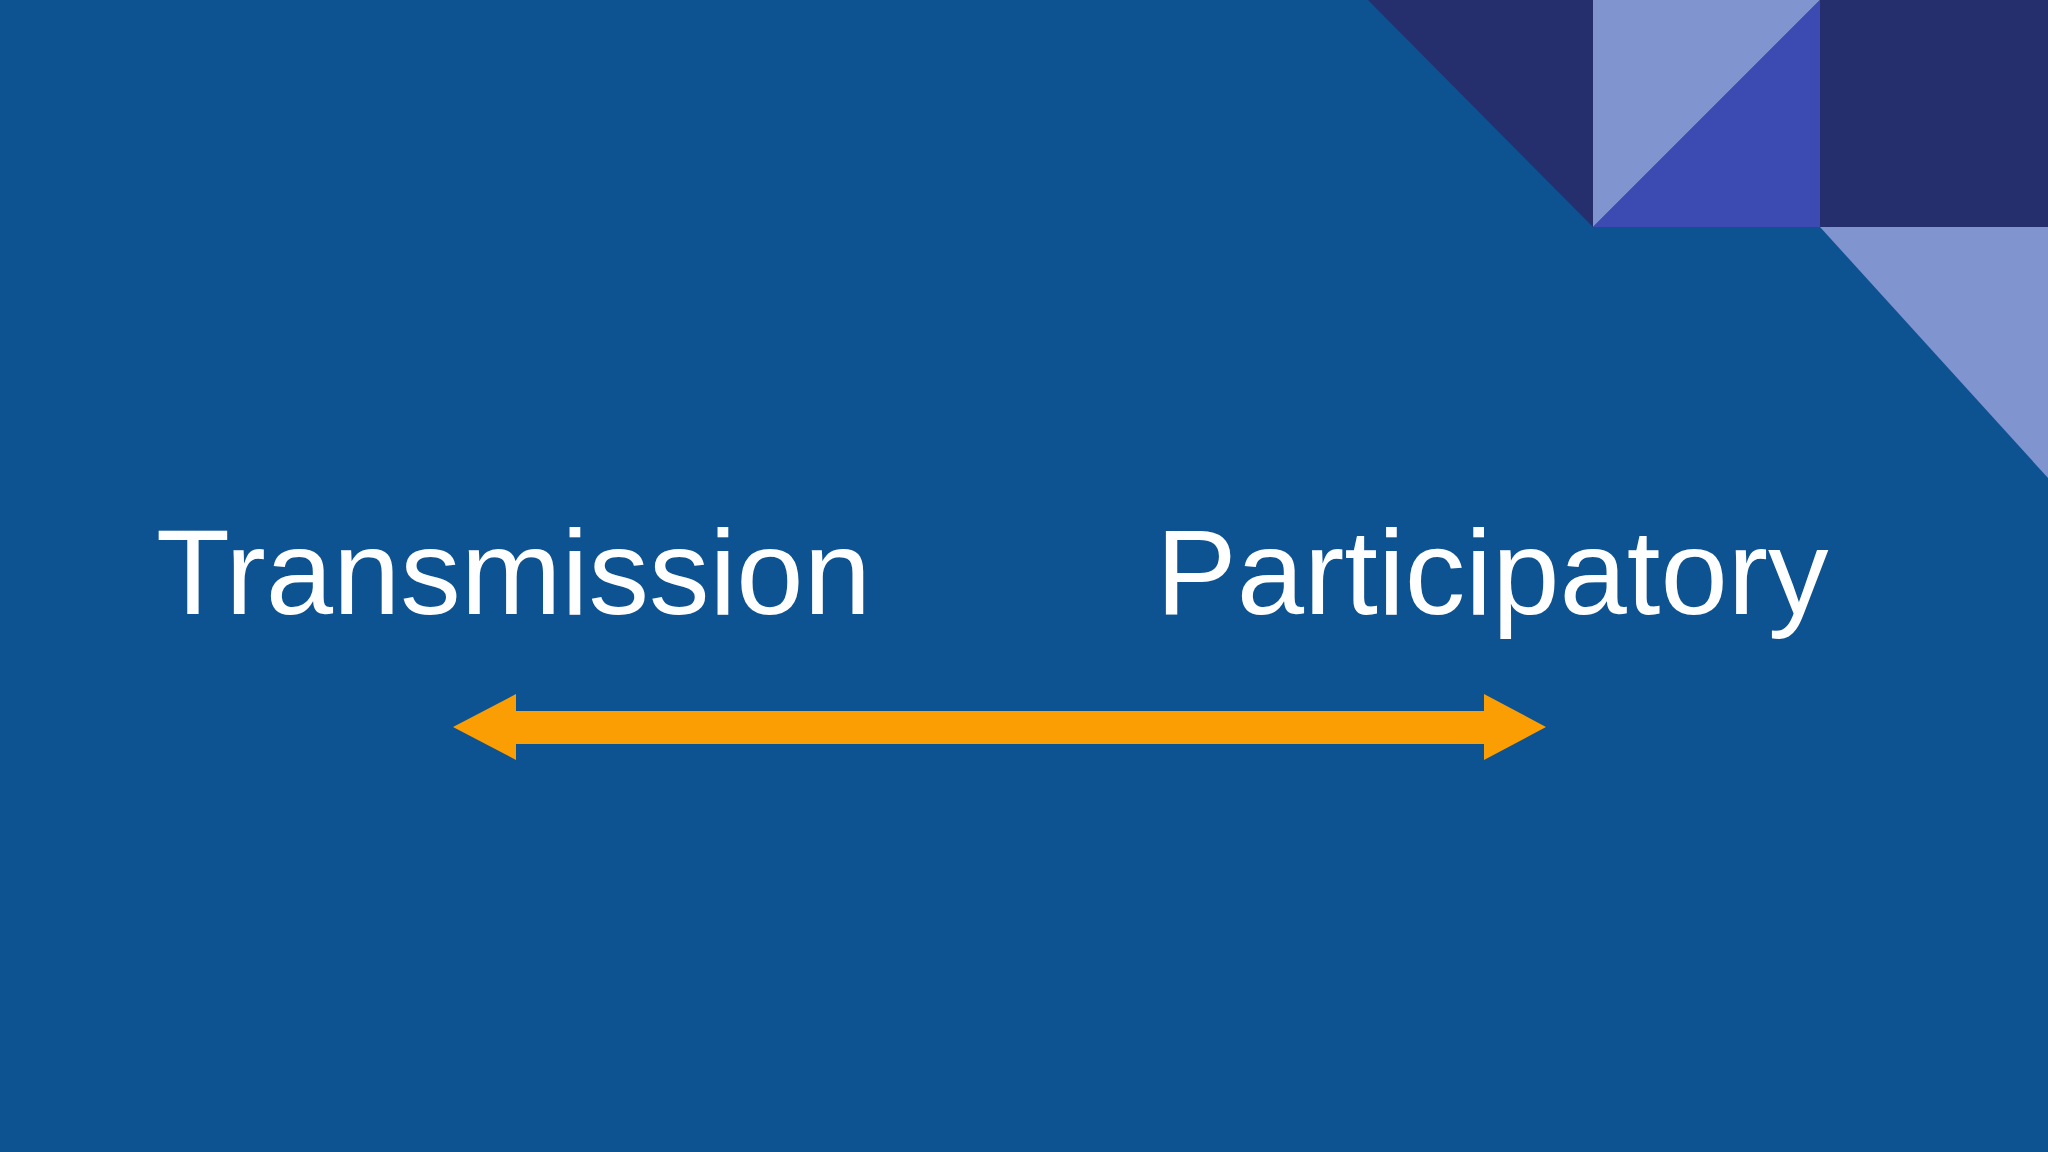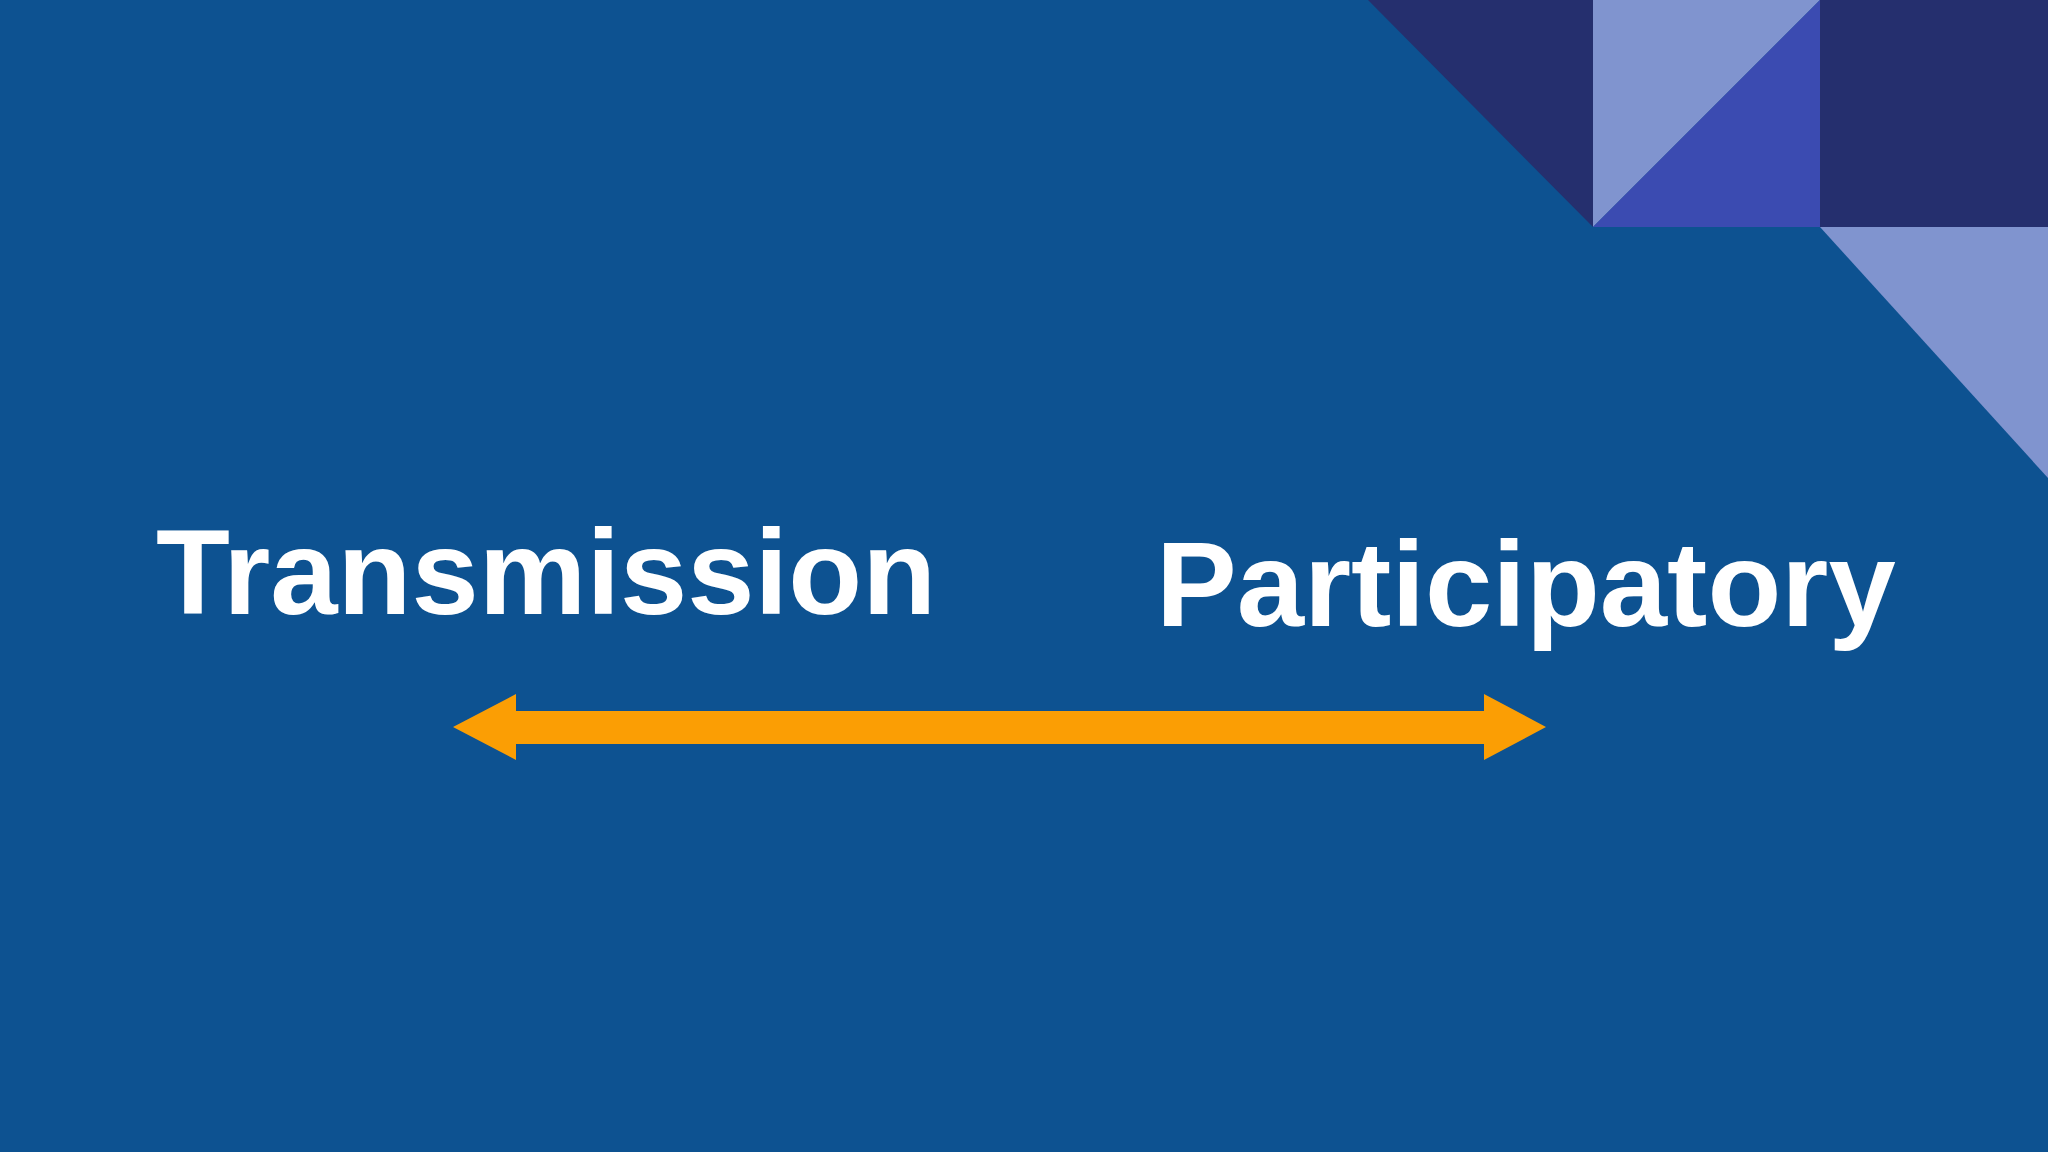--- a/index.html
+++ b/index.html
@@ -25,26 +25,26 @@
     top: 0;
     left: 0;
     display: block;
   }
   .word {
     position: absolute;
     top: 512px;
     color: #ffffff;
     font-size: 121px;
     line-height: 121px;
-    font-weight: 700;
+    font-weight: 400;
     white-space: nowrap;
     letter-spacing: 0px;
   }
   .word-left  { left: 156px; }
-  .word-right { left: 1156px; margin-top: 12px; }
+  .word-right { left: 1156px; }
 </style>
 </head>
 <body>
 
 <div class="slide-canvas">
 
   <svg class="layer" width="2048" height="1152" viewBox="0 0 2048 1152">
 
     <rect x="0" y="0" width="2048" height="1152" fill="#0d5291"></rect>
 

